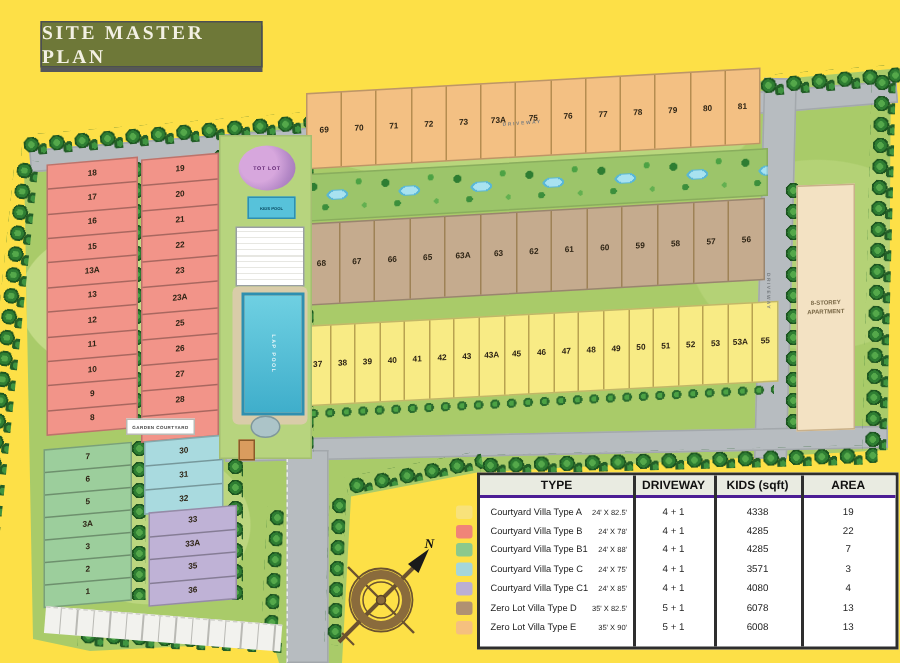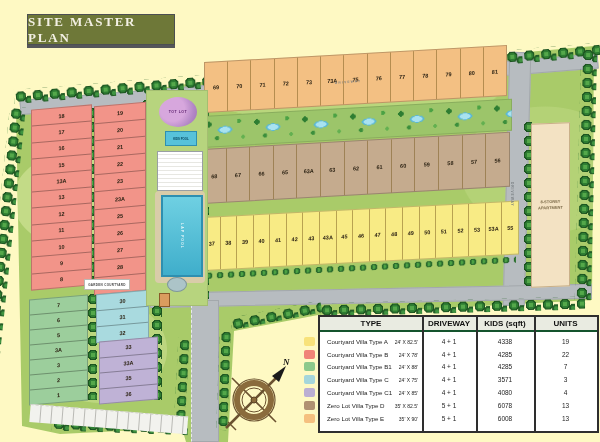--- a/index.html
+++ b/index.html
@@ -1,16 +1,16 @@
 <!DOCTYPE html>
 <html><head>
 <meta charset="utf-8">
 <style>
   html,body{margin:0;padding:0;background:#fff;}
-  .stage{position:relative;width:600px;height:442px;background:#fef9c3;overflow:hidden;
+  .stage{position:relative;width:600px;height:442px;background:#fde047;overflow:hidden;
          font-family:"Liberation Sans",sans-serif;}
   
   .title-box{position:absolute;left:27px;top:14px;width:146px;height:29px;background:#6E7838;
     border:1px solid #4c4f52;box-shadow:0 3px 0 #55565a;color:#F3F0E3;
     font-family:"Liberation Serif",serif;font-weight:bold;font-size:13px;letter-spacing:1.8px;
     display:flex;align-items:center;justify-content:center;}
   
   .site{position:absolute;inset:0;background:#A9CB69;
     clip-path:polygon(16px 110px,200px 82px,594px 46px,592px 300px,318px 315px,234px 331px,
       228px 442px,186px 442px,182px 428px,60px 434px,22px 426px);
@@ -88,21 +88,21 @@
     background-image:repeating-linear-gradient(90deg,transparent 0 10px,#B9B9B4 10px 11px);}
   
   .compass{position:absolute;left:220px;top:354px;width:76px;height:84px;}
   
   .legend{position:absolute;left:301px;top:315px;width:296px;height:122px;}
   .swatch-col{position:absolute;left:2px;top:20px;width:13px;display:flex;flex-direction:column;}
   .swatch-slot{height:12.8px;display:flex;align-items:center;justify-content:center;}
   .swatch{width:11px;height:9px;border-radius:2px;}
   .table{position:absolute;left:17px;top:0;width:277px;border:2px solid #2E2E2E;background:#fff;}
   .thead{display:grid;grid-template-columns:102px 54px 58px 1fr;background:#E9EBE1;
-    border-bottom:2px solid #14532d;height:13px;}
+    border-bottom:2px solid #4c1d95;height:13px;}
   .th{display:flex;align-items:center;justify-content:center;font-weight:bold;font-size:8px;color:#111;}
   .tbody{position:relative;padding:3px 0 6px;}
   .tr{display:grid;grid-template-columns:102px 54px 58px 1fr;height:12.8px;align-items:center;}
   .td{text-align:center;font-size:6.5px;color:#1d1d1d;}
   .td-type{display:flex;align-items:baseline;padding-left:7px;}
   .t-name{font-size:6.2px;color:#1d1d1d;}
   .t-size{font-size:5px;color:#1d1d1d;margin-left:auto;padding-right:4px;}
   .vline{position:absolute;top:0;bottom:0;width:1.5px;background:#2E2E2E;}
 </style>
 </head>
@@ -299,21 +299,21 @@
       </div>
         <div class="swatch-slot">
         <div class="swatch" style="background: rgb(245, 192, 127);"></div>
       </div>
       </div>
     <div class="table">
       <div class="thead">
         <div class="th">TYPE</div>
         <div class="th">DRIVEWAY</div>
         <div class="th">KIDS (sqft)</div>
-        <div class="th">UNITS</div>
+        <div class="th">AREA</div>
       </div>
       <div class="tbody">
           <div class="tr">
           <div class="td td-type">
             <span class="t-name">Courtyard Villa Type A</span>
             <span class="t-size">24' X 82.5'</span>
           </div>
           <div class="td">4 + 1</div>
           <div class="td">4338</div>
           <div class="td">19</div>

